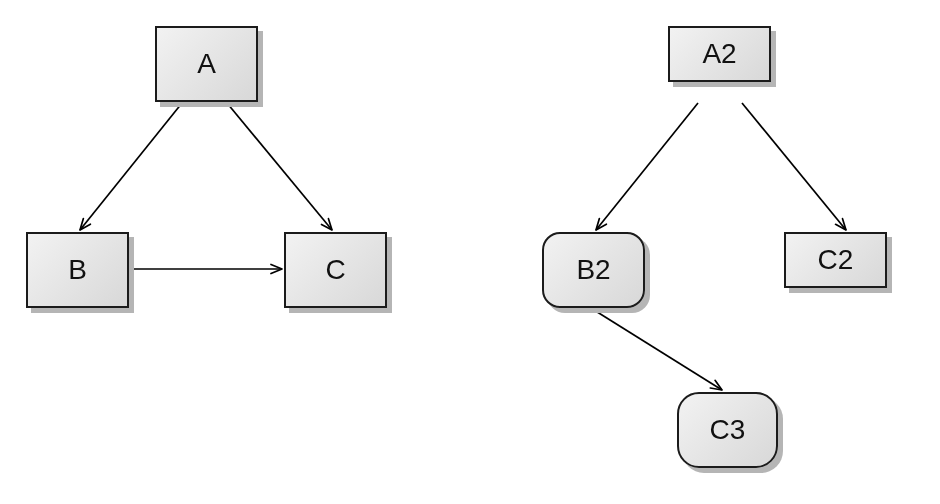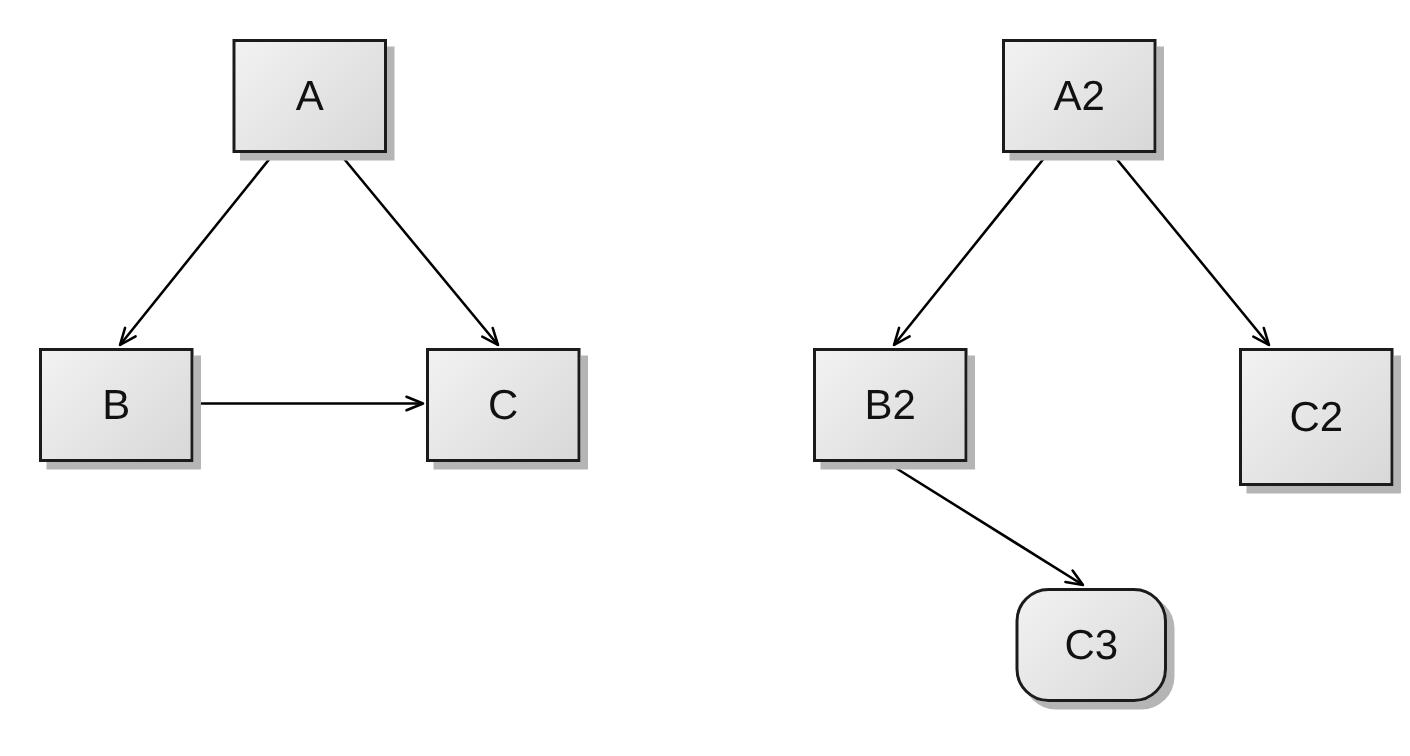--- a/index.html
+++ b/index.html
@@ -62,26 +62,26 @@
   <div id="nodes">
       <div class="node" style="left: 155px; top: 26px; width: 103px; height: 76px;">
         <span class="node-label">A</span>
       </div>
       <div class="node" style="left: 26px; top: 232px; width: 103px; height: 76px;">
         <span class="node-label">B</span>
       </div>
       <div class="node" style="left: 284px; top: 232px; width: 103px; height: 76px;">
         <span class="node-label">C</span>
       </div>
-      <div class="node" style="left: 668px; top: 26px; width: 103px; height: 76px;">
+      <div class="node" style="left: 668px; top: 26px; width: 103px; height: 56px;">
         <span class="node-label">A2</span>
       </div>
-      <div class="node" style="left: 542px; top: 232px; width: 103px; height: 76px;">
+      <div class="node" style="left: 542px; top: 232px; width: 103px; height: 76px; border-radius: 18px;">
         <span class="node-label">B2</span>
       </div>
-      <div class="node" style="left: 826px; top: 232px; width: 103px; height: 92px;">
+      <div class="node" style="left: 784px; top: 232px; width: 103px; height: 56px;">
         <span class="node-label">C2</span>
       </div>
       <div class="node" style="left: 677px; top: 392px; width: 101px; height: 76px; border-radius: 22px;">
         <span class="node-label">C3</span>
       </div>
     </div>
 </div>
 
 </body></html>

